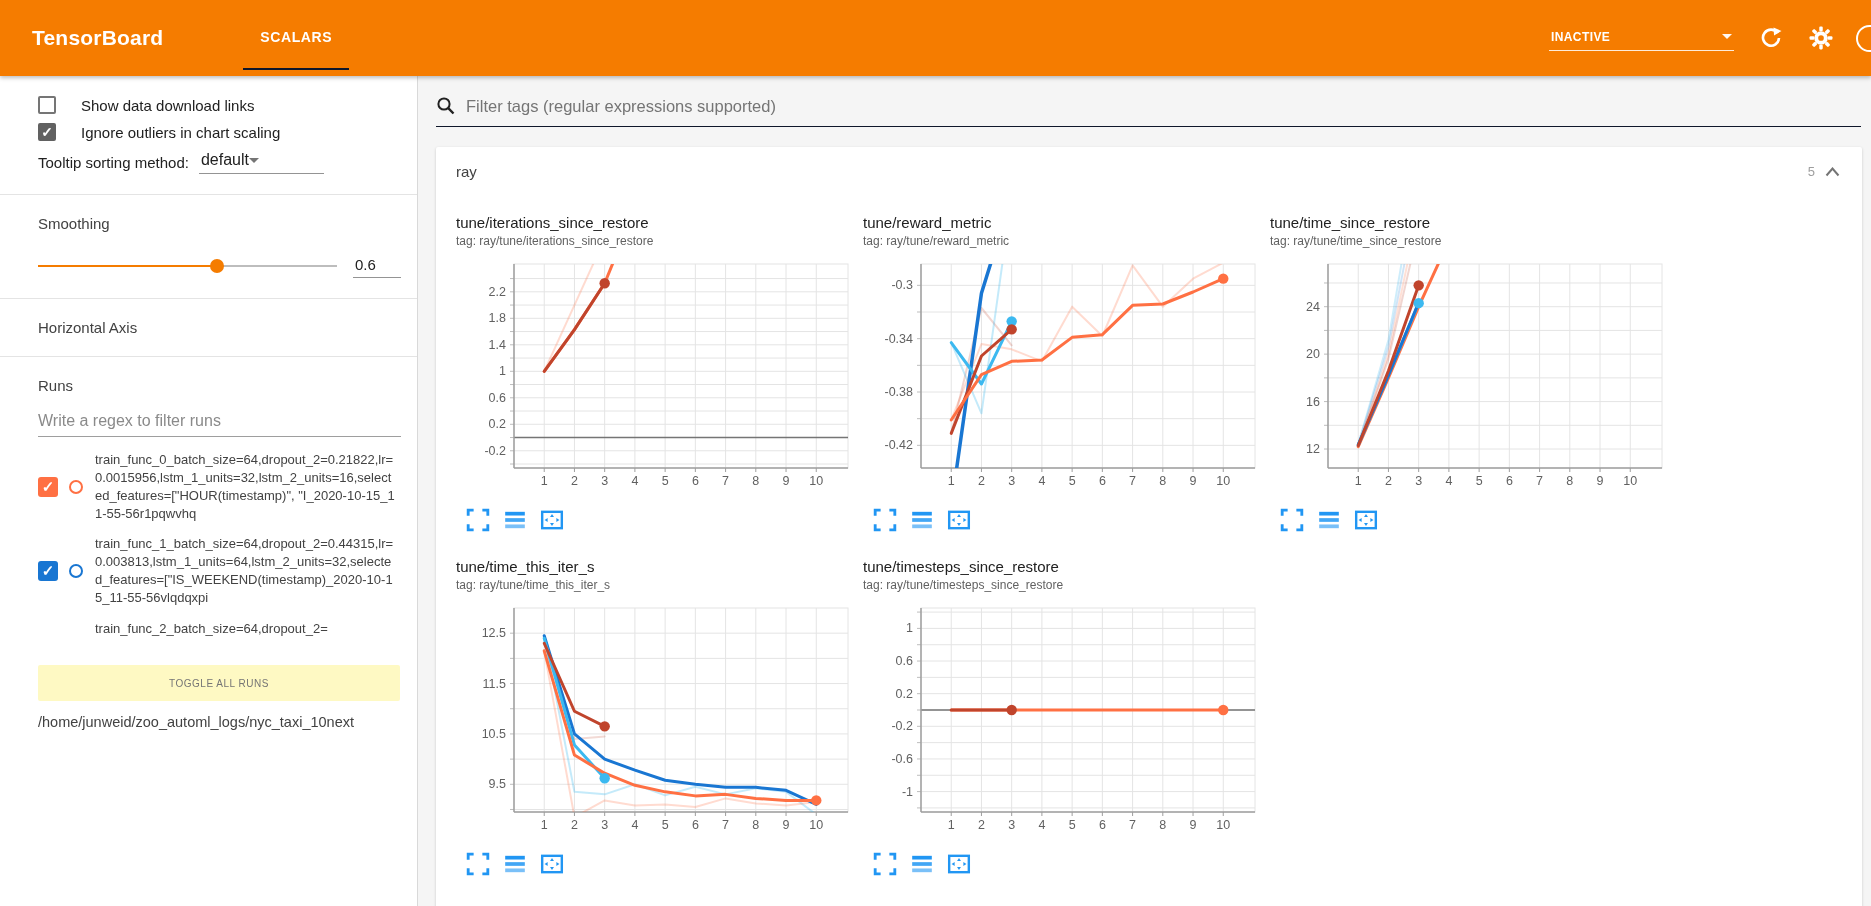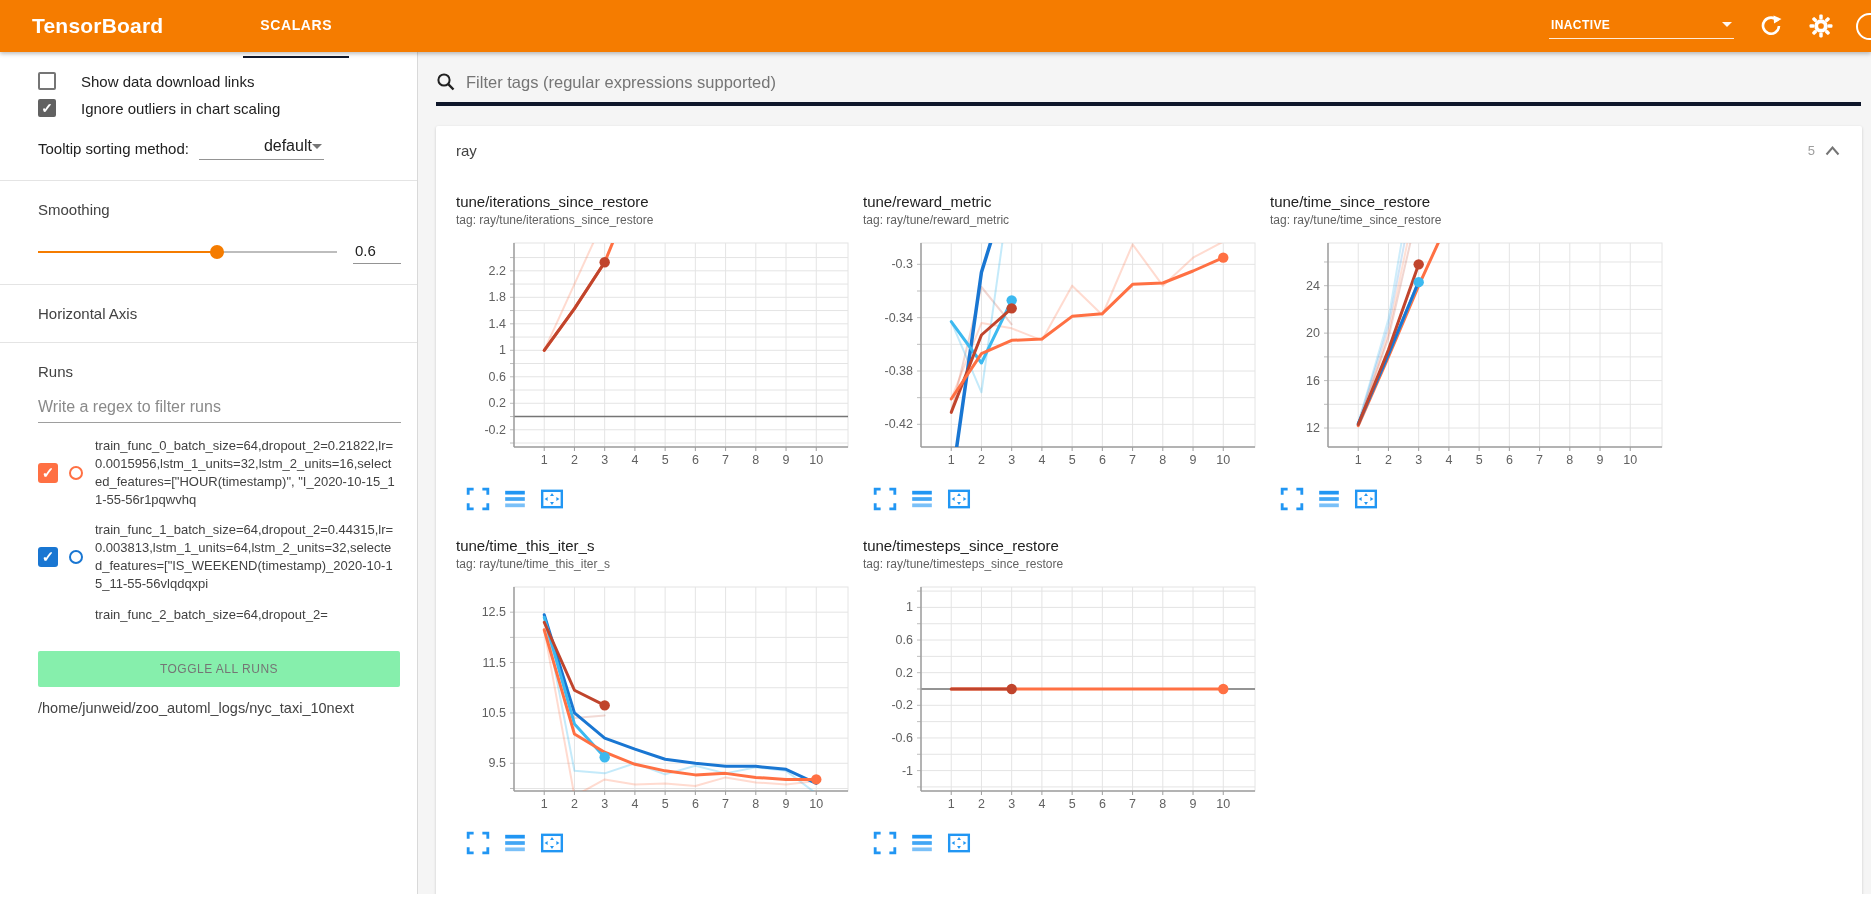--- a/index.html
+++ b/index.html
@@ -1,20 +1,20 @@
 <!DOCTYPE html>
 <html><head>
 <meta charset="utf-8">
 <style>
   * { margin:0; padding:0; box-sizing:border-box; }
   html,body { width:1871px; height:906px; overflow:hidden;
               font-family:"Liberation Sans", sans-serif; background:#fff; }
 
   
-  .topbar { height:52px; background:#f57c00; display:flex; align-items:center;
+  .topbar { height:76px; background:#f57c00; display:flex; align-items:center;
             color:#fff; position:relative; box-shadow:0 2px 4px rgba(0,0,0,.25); z-index:5; }
   .app-title { font-size:21px; font-weight:bold; margin-left:32px; letter-spacing:.2px; }
   .tabs { display:flex; margin-left:80px; height:64px; }
   .tab { font-size:14px; font-weight:bold; letter-spacing:.6px; padding:0 17px;
          display:flex; align-items:center; color:rgba(255,255,255,.75); cursor:pointer;
          border-bottom:2px solid transparent; }
   .tab.active { color:#fff; border-bottom:2px solid #0f172a; }
   .topbar-right { margin-left:auto; display:flex; align-items:center; margin-right:4px; }
   .status-select { width:185px; border-bottom:1px solid rgba(255,255,255,.85);
                    display:flex; align-items:center; justify-content:space-between;
@@ -34,23 +34,23 @@
 
   
   .side-section { padding:20px 16px 20px 38px; border-bottom:1px solid #e4e4e4; }
   .side-section:last-child { border-bottom:none; }
   .cb-row { display:flex; align-items:center; margin-bottom:9px; cursor:pointer; }
   .cb { width:18px; height:18px; border:2px solid #757575; border-radius:2px; flex:none;
         display:flex; align-items:center; justify-content:center;
         color:#fff; font-size:14px; font-weight:bold; background:#fff; }
   .cb.checked { background:#616161; border-color:#616161; }
   .cb-label { font-size:15px; color:#212121; margin-left:25px; }
-  .tooltip-row { display:flex; align-items:flex-end; margin-top:20px; }
+  .tooltip-row { display:flex; align-items:flex-end; margin-top:10px; }
   .tooltip-label { font-size:15px; color:#212121; padding-bottom:3px; }
-  .select-box { display:flex; align-items:center; justify-content:flex-end;
+  .select-box { display:flex; align-items:center; justify-content:flex-start;
                 border-bottom:1px solid #949494; width:125px; margin-left:10px;
                 padding:0 2px 4px 2px; font-size:16px; color:#212121; cursor:pointer; }
   .caret-down-g { width:0; height:0; border-left:5px solid transparent;
                   border-right:5px solid transparent; border-top:5px solid #757575; }
   .section-label { font-size:15px; color:#424242; }
   .slider-row { display:flex; align-items:center; margin-top:22px; }
   .slider { flex:1; height:14px; position:relative; cursor:pointer; margin-right:16px; }
   .slider-track { position:absolute; top:6px; left:0; right:0; height:2px; background:#bdbdbd; }
   .slider-fill { position:absolute; top:6px; left:0; height:2px; background:#f57c00; }
   .slider-thumb { position:absolute; top:0; width:14px; height:14px; border-radius:50%;
@@ -69,29 +69,29 @@
   .run-list { margin-top:14px; height:216px; overflow:hidden; }
   .run-row { display:flex; align-items:center; margin-bottom:12px; }
   .run-cb { width:20px; height:20px; border-radius:3px; flex:none; display:flex;
             align-items:center; justify-content:center; color:#fff; font-size:15px;
             font-weight:bold; cursor:pointer; }
   .run-circle { width:14px; height:14px; border-radius:50%; border:2px solid; flex:none;
                 margin-left:11px; cursor:pointer; background:#fff; }
   .run-name { font-size:13px; line-height:18px; color:#424242; margin-left:12px;
               width:302px; word-break:break-all; }
   .run-row.partial .run-cb, .run-row.partial .run-circle { visibility:hidden; }
-  .toggle-all { width:362px; height:36px; background:#86efac; border:none; border-radius:2px;
-                font-family:"Liberation Sans",sans-serif; font-size:12px; letter-spacing:.5px;
+  .toggle-all { width:362px; height:36px; background:#fef9c3; border:none; border-radius:2px;
+                font-family:"Liberation Sans",sans-serif; font-size:10px; letter-spacing:.5px;
                 color:#757575; cursor:pointer; display:block; margin-top:-2px; }
   .log-path { font-size:14.5px; color:#424242; margin-top:12px; width:330px; word-break:break-all;
               line-height:19px; }
 
   
   .search-row { padding:20px 10px 0 18px; }
-  .search-inner { display:flex; align-items:center; border-bottom:4px solid #0f172a; padding-bottom:10px; }
+  .search-inner { display:flex; align-items:center; border-bottom:1px solid #0f172a; padding-bottom:10px; }
   .search-inner svg { flex:none; margin-right:10px; }
   .search-inner input { flex:1; border:none; outline:none; background:transparent;
                         font-family:"Liberation Sans",sans-serif; font-size:16.5px; color:#424242; }
   .search-inner input::placeholder { color:#757575; }
   .card { background:#fff; margin:20px 9px 0 18px; box-shadow:0 1px 3px rgba(0,0,0,.18);
           border-radius:2px; height:790px; overflow:hidden; }
   .card-header { display:flex; align-items:center; padding:16px 22px 10px 20px; cursor:pointer; }
   .card-title { font-size:15px; color:#424242; }
   .card-count { margin-left:auto; font-size:13px; color:#9e9e9e; margin-right:10px; }
   .charts-grid { display:grid; grid-template-columns:repeat(3,407px); row-gap:26px;

